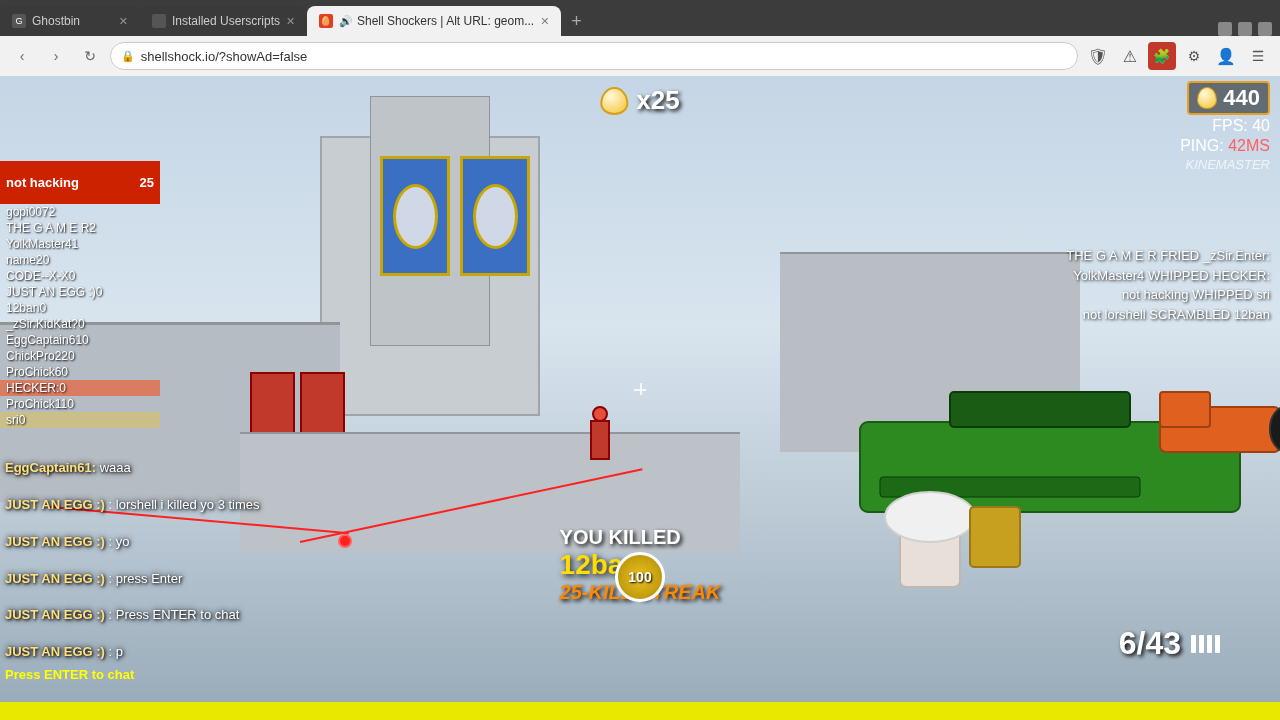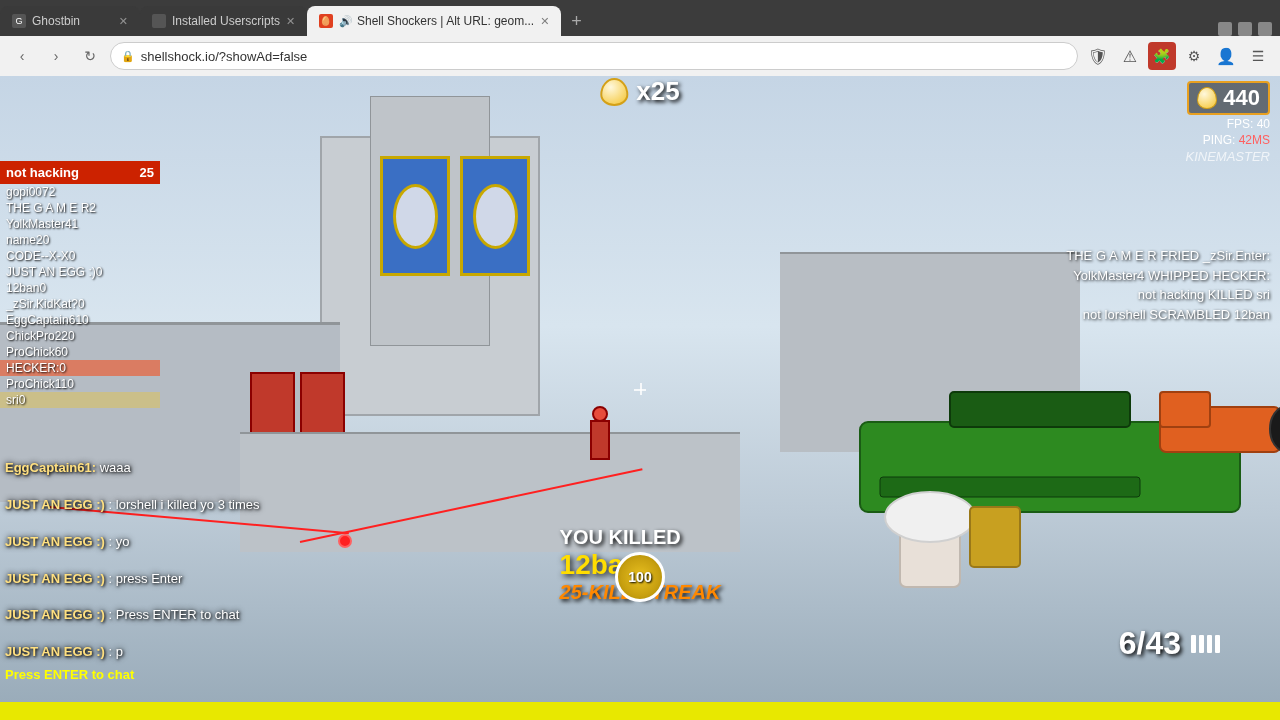--- a/index.html
+++ b/index.html
@@ -46,40 +46,40 @@
     
     .enemy { position: absolute; top: 330px; left: 590px; }
     .enemy-body { width: 20px; height: 40px; background: #c0392b; border: 2px solid #8b0000; }
     .enemy-head { width: 16px; height: 16px; background: #e74c3c; border-radius: 50%; border: 2px solid #8b0000; margin: 0 auto -2px; }
 
     
     .gun-container { position: absolute; bottom: 80px; right: -20px; width: 500px; height: 300px; }
     .gun-svg { width: 100%; height: 100%; }
 
     
-    .kill-counter { position: absolute; top: 0; left: 50%; transform: translateX(-50%); display: flex; align-items: center; gap: 8px; }
+    .kill-counter { position: absolute; top: 9px; left: 50%; transform: translateX(-50%); display: flex; align-items: center; gap: 8px; }
     .egg-icon { width: 28px; height: 28px; background: radial-gradient(circle at 35% 30%, #fff8dc, #f4c430); border-radius: 50% 50% 50% 50% / 60% 60% 40% 40%; border: 2px solid #d4a017; }
     .kill-count-text { font-size: 26px; font-weight: bold; color: #fff; text-shadow: 2px 2px 4px #000; }
 
     
     .score-hud { position: absolute; top: 5px; right: 10px; display: flex; flex-direction: column; align-items: flex-end; }
     .score-badge { background: rgba(0,0,0,0.5); border: 2px solid #e8a020; border-radius: 4px; padding: 2px 8px; display: flex; align-items: center; gap: 6px; }
     .score-egg { width: 20px; height: 22px; background: radial-gradient(circle at 35% 30%, #fff8dc, #f4c430); border-radius: 50% 50% 50% 50% / 60% 60% 40% 40%; border: 1px solid #d4a017; }
     .score-val { font-size: 22px; font-weight: bold; color: #fff; }
-    .fps-info { color: #fff; font-size: 12px; text-align: right; margin-top: 2px; }
+    .fps-info { color: #fff; font-size: 16px; text-align: right; margin-top: 2px; }
     .ping-val { color: #ff6060; }
     .kinemaster-logo { color: rgba(255,255,255,0.7); font-size: 13px; font-style: italic; margin-top: 2px; text-align: right; }
 
     
     .kill-feed { position: absolute; top: 170px; right: 10px; max-width: 320px; }
     .kill-feed-item { font-size: 13px; color: #fff; text-shadow: 1px 1px 3px #000; text-align: right; line-height: 1.5; }
 
     
     .scoreboard { position: absolute; top: 85px; left: 0; width: 160px; }
-    .scoreboard-header { background: #cc2200; color: #fff; font-size: 13px; font-weight: bold; padding: 4px 6px; display: flex; justify-content: space-between; }
+    .scoreboard-header { background: #cc2200; color: #fff; font-size: 13px; font-weight: bold; padding: 14px 6px; display: flex; justify-content: space-between; }
     .score-row { display: flex; justify-content: flex-start; padding: 1px 6px; font-size: 12px; color: #fff; text-shadow: 1px 1px 2px #000; }
     .score-row.highlight { background: rgba(255,60,0,0.5); }
     .score-row.self-row { background: rgba(255,200,0,0.3); }
 
     
     .kill-notification { position: absolute; top: 450px; left: 50%; transform: translateX(-50%); text-align: left; }
     .you-killed { color: #fff; font-size: 20px; font-weight: bold; text-shadow: 2px 2px 4px #000; }
     .kill-name { color: #ffdd00; font-size: 28px; font-weight: bold; text-shadow: 2px 2px 6px #000; }
     .kill-streak { color: #ff8800; font-size: 20px; font-weight: bold; text-shadow: 2px 2px 4px #000; font-style: italic; }
 
@@ -232,21 +232,21 @@
       <div class="fps-info">
         <span>PING:</span>
         <span class="ping-val">42MS</span>
       </div>
       <div class="kinemaster-logo">KINEMASTER</div>
     </div>
 
     <div class="kill-feed">
       <div class="kill-feed-item">THE G A M E R FRIED _zSir.Enter:</div>
       <div class="kill-feed-item">YolkMaster4 WHIPPED HECKER:</div>
-      <div class="kill-feed-item">not hacking KILLED sri</div>
+      <div class="kill-feed-item">not hacking WHIPPED sri</div>
       <div class="kill-feed-item">not lorshell SCRAMBLED 12ban</div>
     </div>
 
     <div class="scoreboard">
       <div class="scoreboard-header">
         <span>not hacking</span>
         <span>25</span>
       </div>
       <div class="score-row">
         <span>gopi007</span>

